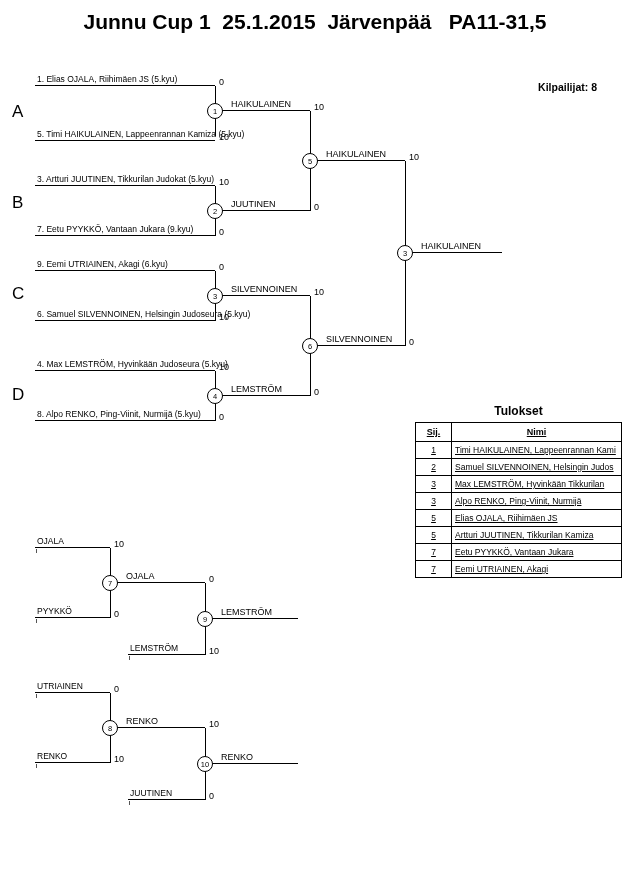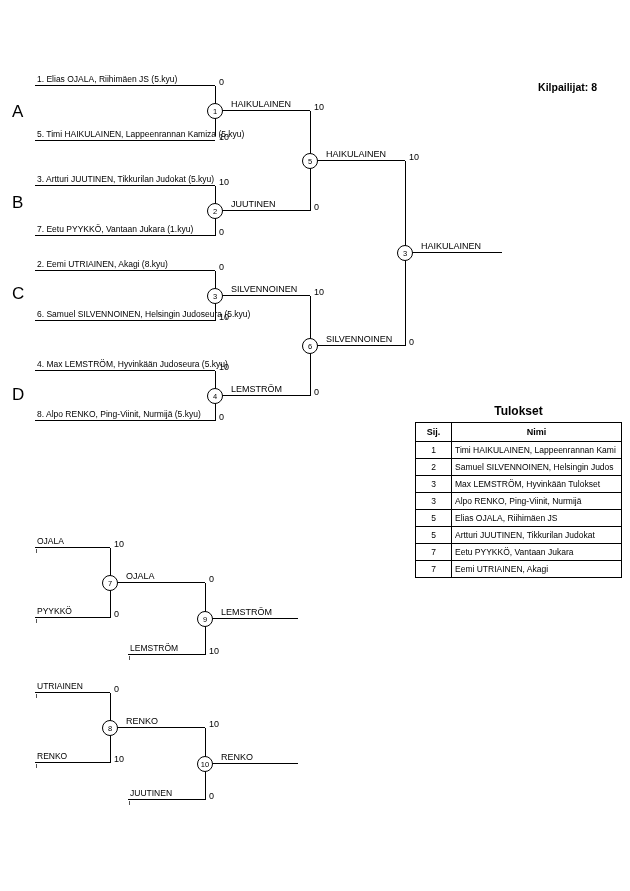--- a/index.html
+++ b/index.html
@@ -30,59 +30,60 @@
   .vl { position: absolute; width: 1px; background: #000; }
   .mc {
     position: absolute; width: 16px; height: 16px; border: 1px solid #000;
     border-radius: 50%; background: #fff; font-size: 7.5px;
     display: flex; align-items: center; justify-content: center;
     transform: translate(-50%, -50%); z-index: 2;
   }
   .tick { position: absolute; width: 1px; height: 4px; background: #555; }
   .results { position: absolute; left: 415px; top: 404px; width: 207px; }
   .results-title { text-align: center; font-size: 12px; font-weight: bold; margin-bottom: 4px; }
-  table.res { border-collapse: collapse; width: 100%; table-layout: fixed; }
+  table.res { border-collapse: collapse; width: 100%; table-layout: fixed; text-decoration: underline; }
   table.res th, table.res td {
     border: 1px solid #000; padding: 2px 3px;
     overflow: hidden; white-space: nowrap; font-size: 8.5px;
   }
   table.res th { font-weight: bold; font-size: 9px; text-align: center; padding: 4px 3px; }
   table.res td.rank { text-align: center; }
   table.res td { height: 17px; }
 </style>
 </head>
 <body>
 
 <div class="sheet">
 
+  <div class="title">Junnu Cup 1  25.1.2015  Järvenpää   PA11-31,5</div>
   <div class="competitors">Kilpailijat: 8</div>
 
   <div class="grp" style="top:103px">A</div>
   <div class="grp" style="top:194px">B</div>
   <div class="grp" style="top:285px">C</div>
   <div class="grp" style="top:386px">D</div>
 
   <div class="entry" style="left:35px;top:73px;width:180px">
     <span class="lbl">1. Elias OJALA, Riihimäen JS (5.kyu)</span>
     <span class="scr">0</span>
   </div>
   <div class="entry" style="left:35px;top:128px;width:180px">
     <span class="lbl">5. Timi HAIKULAINEN, Lappeenrannan Kamiza (5.kyu)</span>
     <span class="scr">10</span>
   </div>
   <div class="entry" style="left:35px;top:173px;width:180px">
     <span class="lbl">3. Artturi JUUTINEN, Tikkurilan Judokat (5.kyu)</span>
     <span class="scr">10</span>
   </div>
   <div class="entry" style="left:35px;top:223px;width:180px">
-    <span class="lbl">7. Eetu PYYKKÖ, Vantaan Jukara (1.kyu)</span>
+    <span class="lbl">7. Eetu PYYKKÖ, Vantaan Jukara (9.kyu)</span>
     <span class="scr">0</span>
   </div>
   <div class="entry" style="left:35px;top:258px;width:180px">
-    <span class="lbl">2. Eemi UTRIAINEN, Akagi (8.kyu)</span>
+    <span class="lbl">9. Eemi UTRIAINEN, Akagi (6.kyu)</span>
     <span class="scr">0</span>
   </div>
   <div class="entry" style="left:35px;top:308px;width:180px">
     <span class="lbl">6. Samuel SILVENNOINEN, Helsingin Judoseura (5.kyu)</span>
     <span class="scr">10</span>
   </div>
   <div class="entry" style="left:35px;top:358px;width:180px">
     <span class="lbl">4. Max LEMSTRÖM, Hyvinkään Judoseura (5.kyu)</span>
     <span class="scr">10</span>
   </div>
@@ -209,33 +210,33 @@
         <tr>
           <td class="rank">1</td>
           <td>Timi HAIKULAINEN, Lappeenrannan Kami</td>
         </tr>
         <tr>
           <td class="rank">2</td>
           <td>Samuel SILVENNOINEN, Helsingin Judos</td>
         </tr>
         <tr>
           <td class="rank">3</td>
-          <td>Max LEMSTRÖM, Hyvinkään Tulokset</td>
+          <td>Max LEMSTRÖM, Hyvinkään Tikkurilan</td>
         </tr>
         <tr>
           <td class="rank">3</td>
           <td>Alpo RENKO, Ping-Viinit, Nurmijä</td>
         </tr>
         <tr>
           <td class="rank">5</td>
           <td>Elias OJALA, Riihimäen JS</td>
         </tr>
         <tr>
           <td class="rank">5</td>
-          <td>Artturi JUUTINEN, Tikkurilan Judokat</td>
+          <td>Artturi JUUTINEN, Tikkurilan Kamiza</td>
         </tr>
         <tr>
           <td class="rank">7</td>
           <td>Eetu PYYKKÖ, Vantaan Jukara</td>
         </tr>
         <tr>
           <td class="rank">7</td>
           <td>Eemi UTRIAINEN, Akagi</td>
         </tr>
       </tbody>

